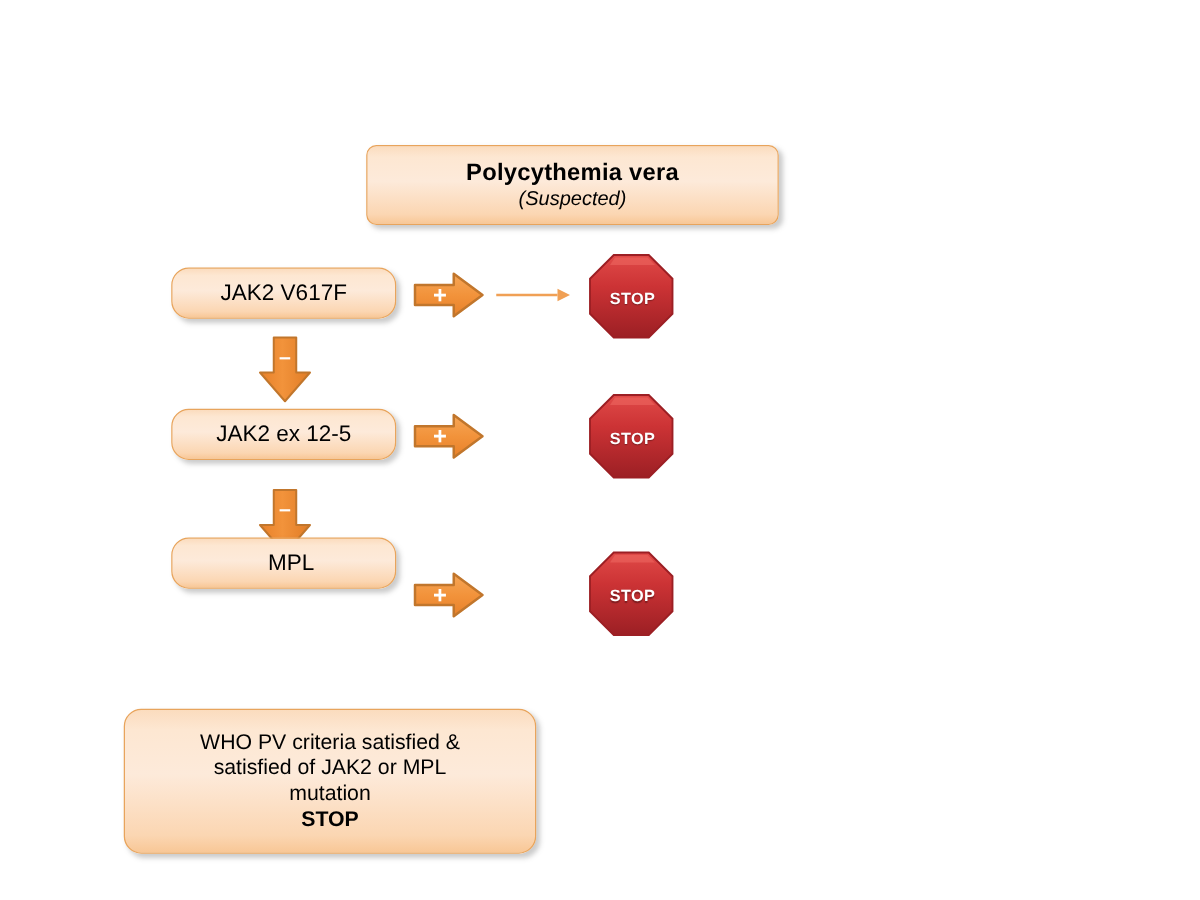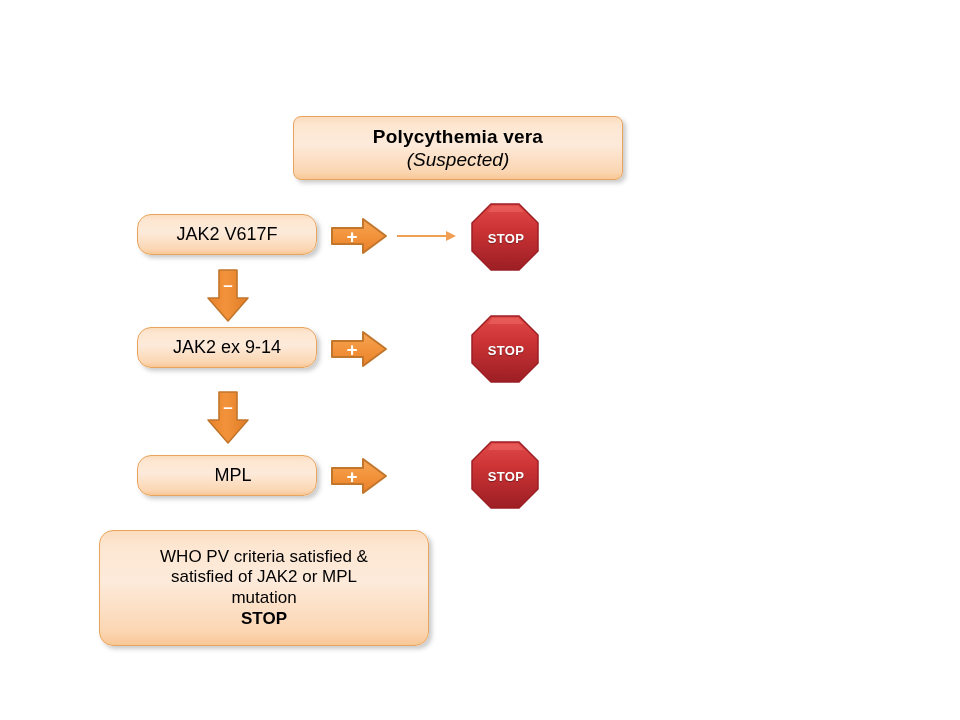--- a/index.html
+++ b/index.html
@@ -46,37 +46,37 @@
     width: 330px;
     height: 64px;
     border-radius: 8px;
   }
   #title-box .t-main {
     font-size: 19px;
     font-weight: bold;
     letter-spacing: 0.2px;
   }
   #title-box .t-sub {
-    font-size: 19px;
+    font-size: 16px;
     font-style: italic;
   }
 
   .step-box {
     width: 180px;
     height: 41px;
     left: 137px;
     font-size: 18px;
   }
   #step-box-0 { top: 214px; }
   #step-box-1 { top: 327px; }
-  #step-box-2 { top: 455px; padding-left: 12px; }
+  #step-box-2 { top: 430px; padding-left: 12px; }
 
   #final-box {
     left: 99px;
-    top: 530px;
+    top: 567px;
     width: 330px;
     height: 116px;
     font-size: 17px;
     padding: 0 12px;
   }
   #final-box .f-line { display: block; }
   #final-box .f-stop { font-weight: bold; font-size: 17px; }
 
   
   .rarrow {
@@ -226,21 +226,21 @@
           <stop offset="45%" stop-color="#F2933B"></stop>
           <stop offset="100%" stop-color="#E07C26"></stop>
         </linearGradient>
       </defs>
       <path d="M15,2 L33,2 L33,30 L44,30 L24,53 L4,30 L15,30 Z" fill="url(#dg0)" stroke="#C1762C" stroke-width="1.6" stroke-linejoin="round"></path>
     </svg>
     <span class="sym">–</span>
   </div>
 
   <div class="obox step-box" id="step-box-1">
-    <span>JAK2 ex 9-14</span>
+    <span>JAK2 ex 12-5</span>
   </div>
 
   <div class="rarrow" id="rarrow-1">
     <svg viewBox="0 0 58 40" xmlns="http://www.w3.org/2000/svg">
       <defs>
         <linearGradient id="ag1" x1="0" y1="0" x2="0" y2="1">
           <stop offset="0%" stop-color="#F6A657"></stop>
           <stop offset="50%" stop-color="#F2933B"></stop>
           <stop offset="100%" stop-color="#E8812A"></stop>
         </linearGradient>

